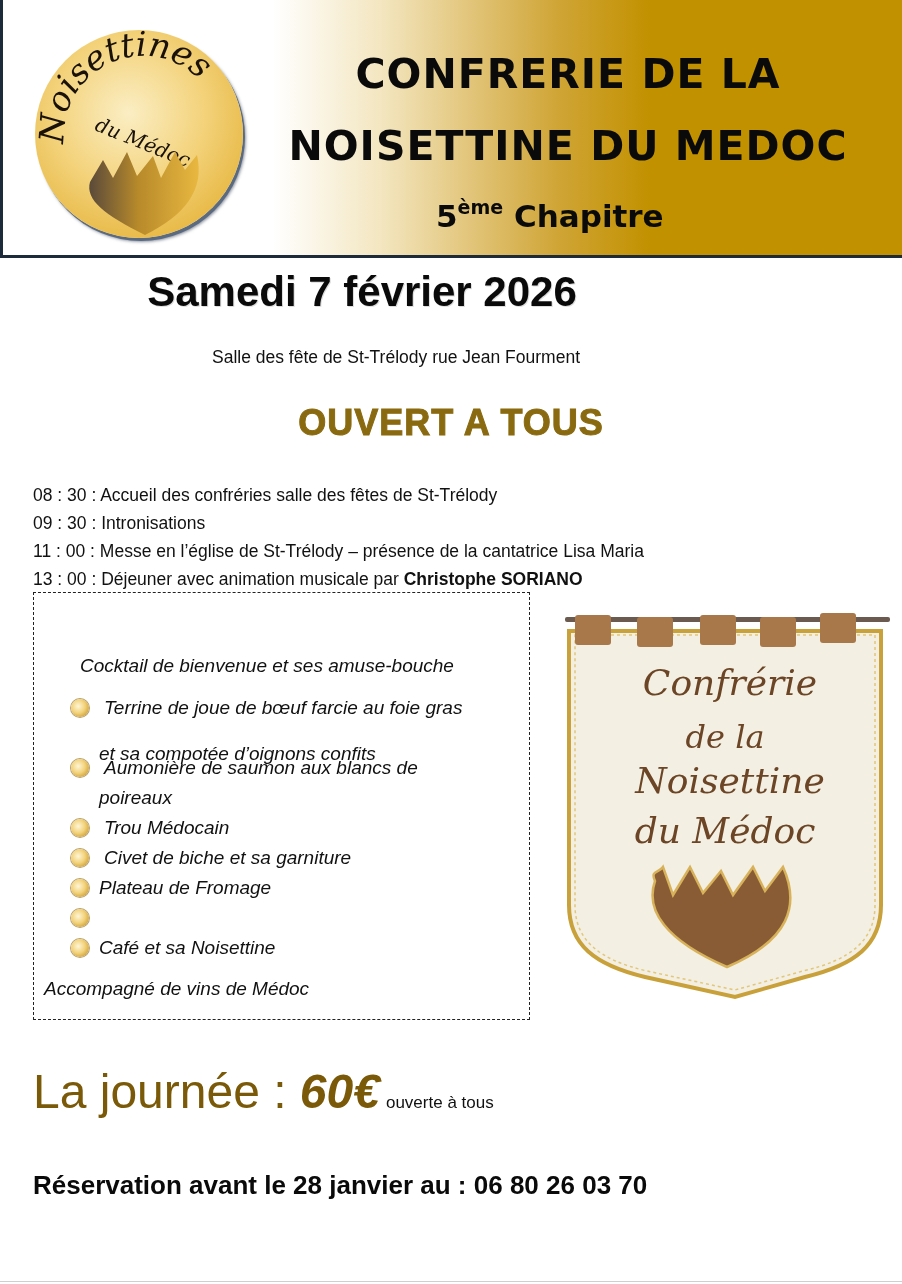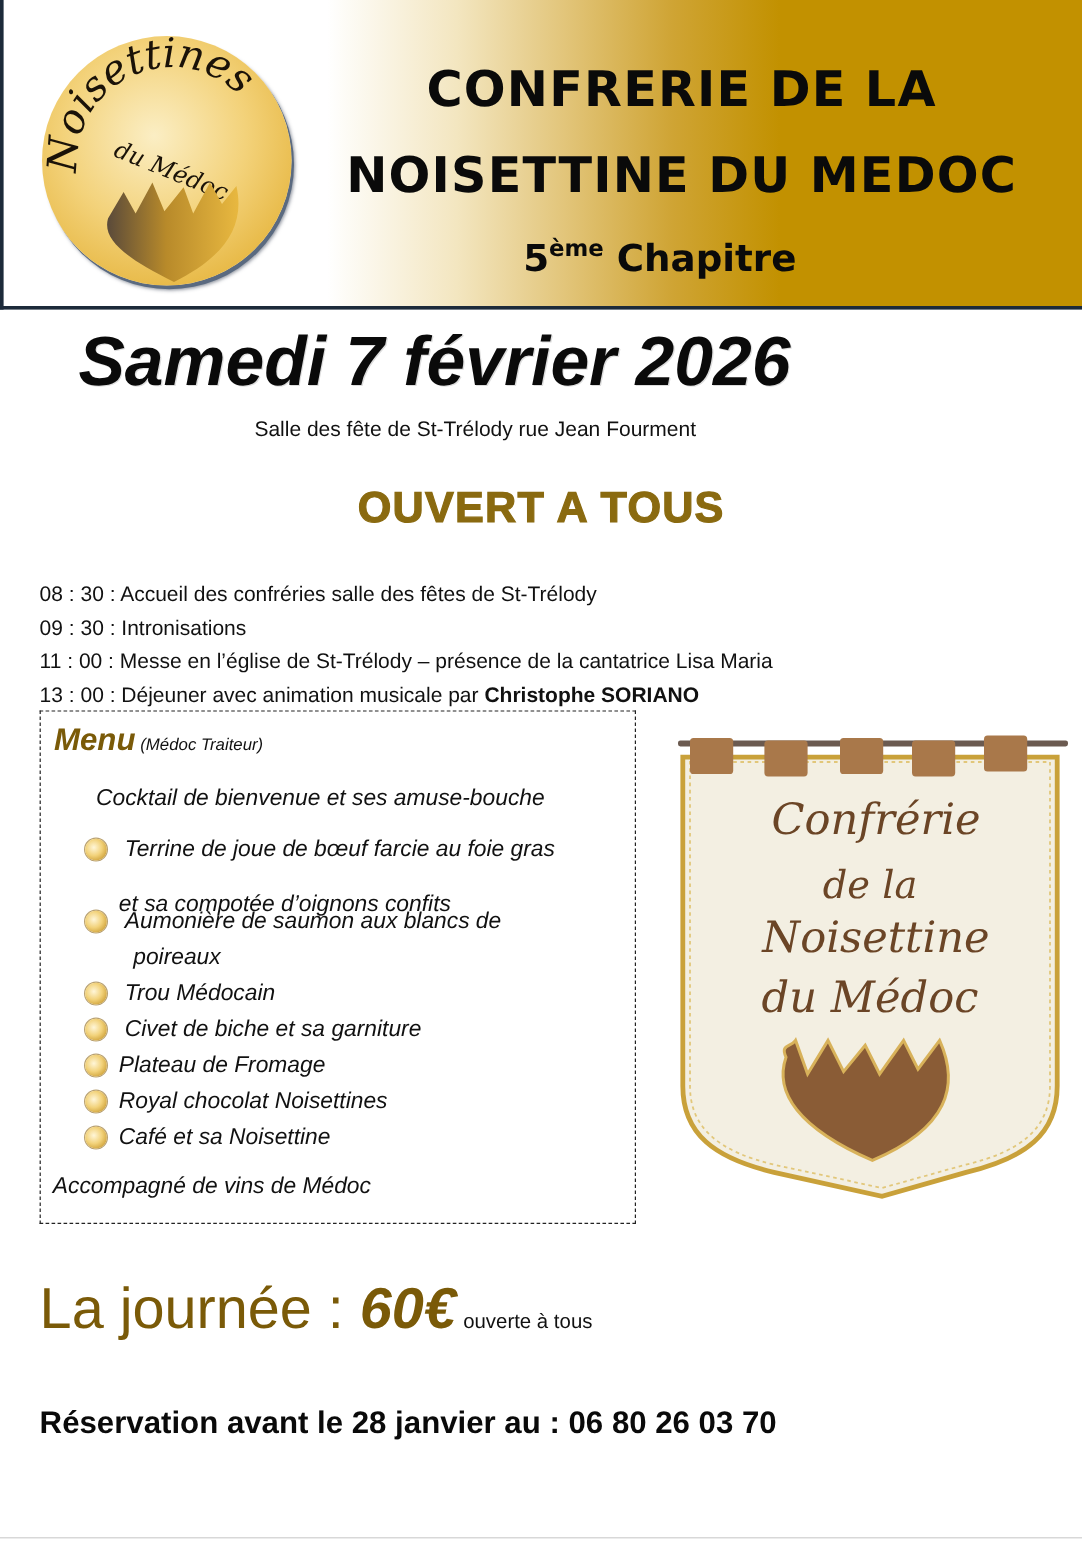--- a/index.html
+++ b/index.html
@@ -27,23 +27,22 @@
   }
   .chapitre {
     position: absolute; left: 433px; top: 196px; font-family: "DejaVu Sans", sans-serif; font-weight: bold;
     font-size: 31px; color: #0a0a0a; white-space: nowrap;
   }
   .chapitre sup { font-size: 19px; vertical-align: 13px; font-weight: bold; }
 
   
   .date {
     position: absolute; left: 0; top: 268px; width: 724px; text-align: center;
-    font-family: "Liberation Sans", sans-serif; font-weight: bold; font-size: 58px; color: #0a0a0a;
+    font-family: "Liberation Sans", sans-serif; font-weight: bold; font-size: 42px; color: #0a0a0a;
     text-shadow: 1px 1px 0 #ddd;
-    font-style: italic;
   }
   .venue {
     position: absolute; left: 0; top: 344px; width: 792px; text-align: center;
     font-family: "Liberation Sans", sans-serif; font-size: 17.5px; line-height: 26px; color: #111;
   }
   .open {
     position: absolute; left: 0; top: 402px; width: 902px; text-align: center;
     font-family: "Liberation Sans", sans-serif; font-weight: 900; font-size: 36px; color: #8a6a10;
     letter-spacing: 1px; -webkit-text-stroke: 1px #8a6a10;
   }
@@ -119,44 +118,40 @@
 <div class="open">OUVERT A TOUS</div>
 
 <div class="schedule">
   <div class="row"><span>08 : 30 :</span><span> Accueil des confréries salle des fêtes de St-Trélody</span></div>
   <div class="row"><span>09 : 30 :</span> <span>Intronisations</span></div>
   <div class="row"><span>11 : 00 :</span> <span>Messe en l’église de St-Trélody – présence de la cantatrice Lisa Maria</span></div>
   <div class="row"><span>13 : 00 :</span> <span>Déjeuner avec animation musicale par </span><b>Christophe SORIANO</b></div>
 </div>
 
 <div class="menu-box">
-  <div class="menu-title">
-    <span class="m">Menu</span><span class="s">(Médoc Traiteur)</span>
-  </div>
   <div class="menu-line" style="left:46px; top:62px;">Cocktail de bienvenue et ses amuse-bouche</div>
 
   <span class="bullet" style="left:37px; top:106px;"></span>
   <div class="menu-line" style="left:70px; top:104px;">Terrine de joue de bœuf farcie au foie gras</div>
   <div class="menu-line" style="left:65px; top:134px;margin-top:16px;">et sa compotée d’oignons confits</div>
 
   <span class="bullet" style="left:37px; top:166px;"></span>
   <div class="menu-line" style="left:70px; top:164px;">Aumonière de saumon aux blancs de</div>
-  <div class="menu-line" style="left:65px; top:194px;margin-left:12px;">poireaux</div>
+  <div class="menu-line" style="left:65px; top:194px;">poireaux</div>
 
   <span class="bullet" style="left:37px; top:226px;"></span>
   <div class="menu-line" style="left:70px; top:224px;">Trou Médocain</div>
 
   <span class="bullet" style="left:37px; top:256px;"></span>
   <div class="menu-line" style="left:70px; top:254px;">Civet de biche et sa garniture</div>
 
   <span class="bullet" style="left:37px; top:286px;"></span>
   <div class="menu-line" style="left:65px; top:284px;">Plateau de Fromage</div>
 
   <span class="bullet" style="left:37px; top:316px;"></span>
-  <div class="menu-line" style="left:65px; top:314px;">Royal chocolat Noisettines</div>
 
   <span class="bullet" style="left:37px; top:346px;"></span>
   <div class="menu-line" style="left:65px; top:344px;">Café et sa Noisettine</div>
 
   <div class="menu-line" style="left:10px; top:385px;">Accompagné de vins de Médoc</div>
 </div>
 
 <div class="banner">
   <svg width="340" height="400" viewBox="0 0 340 400">
 

